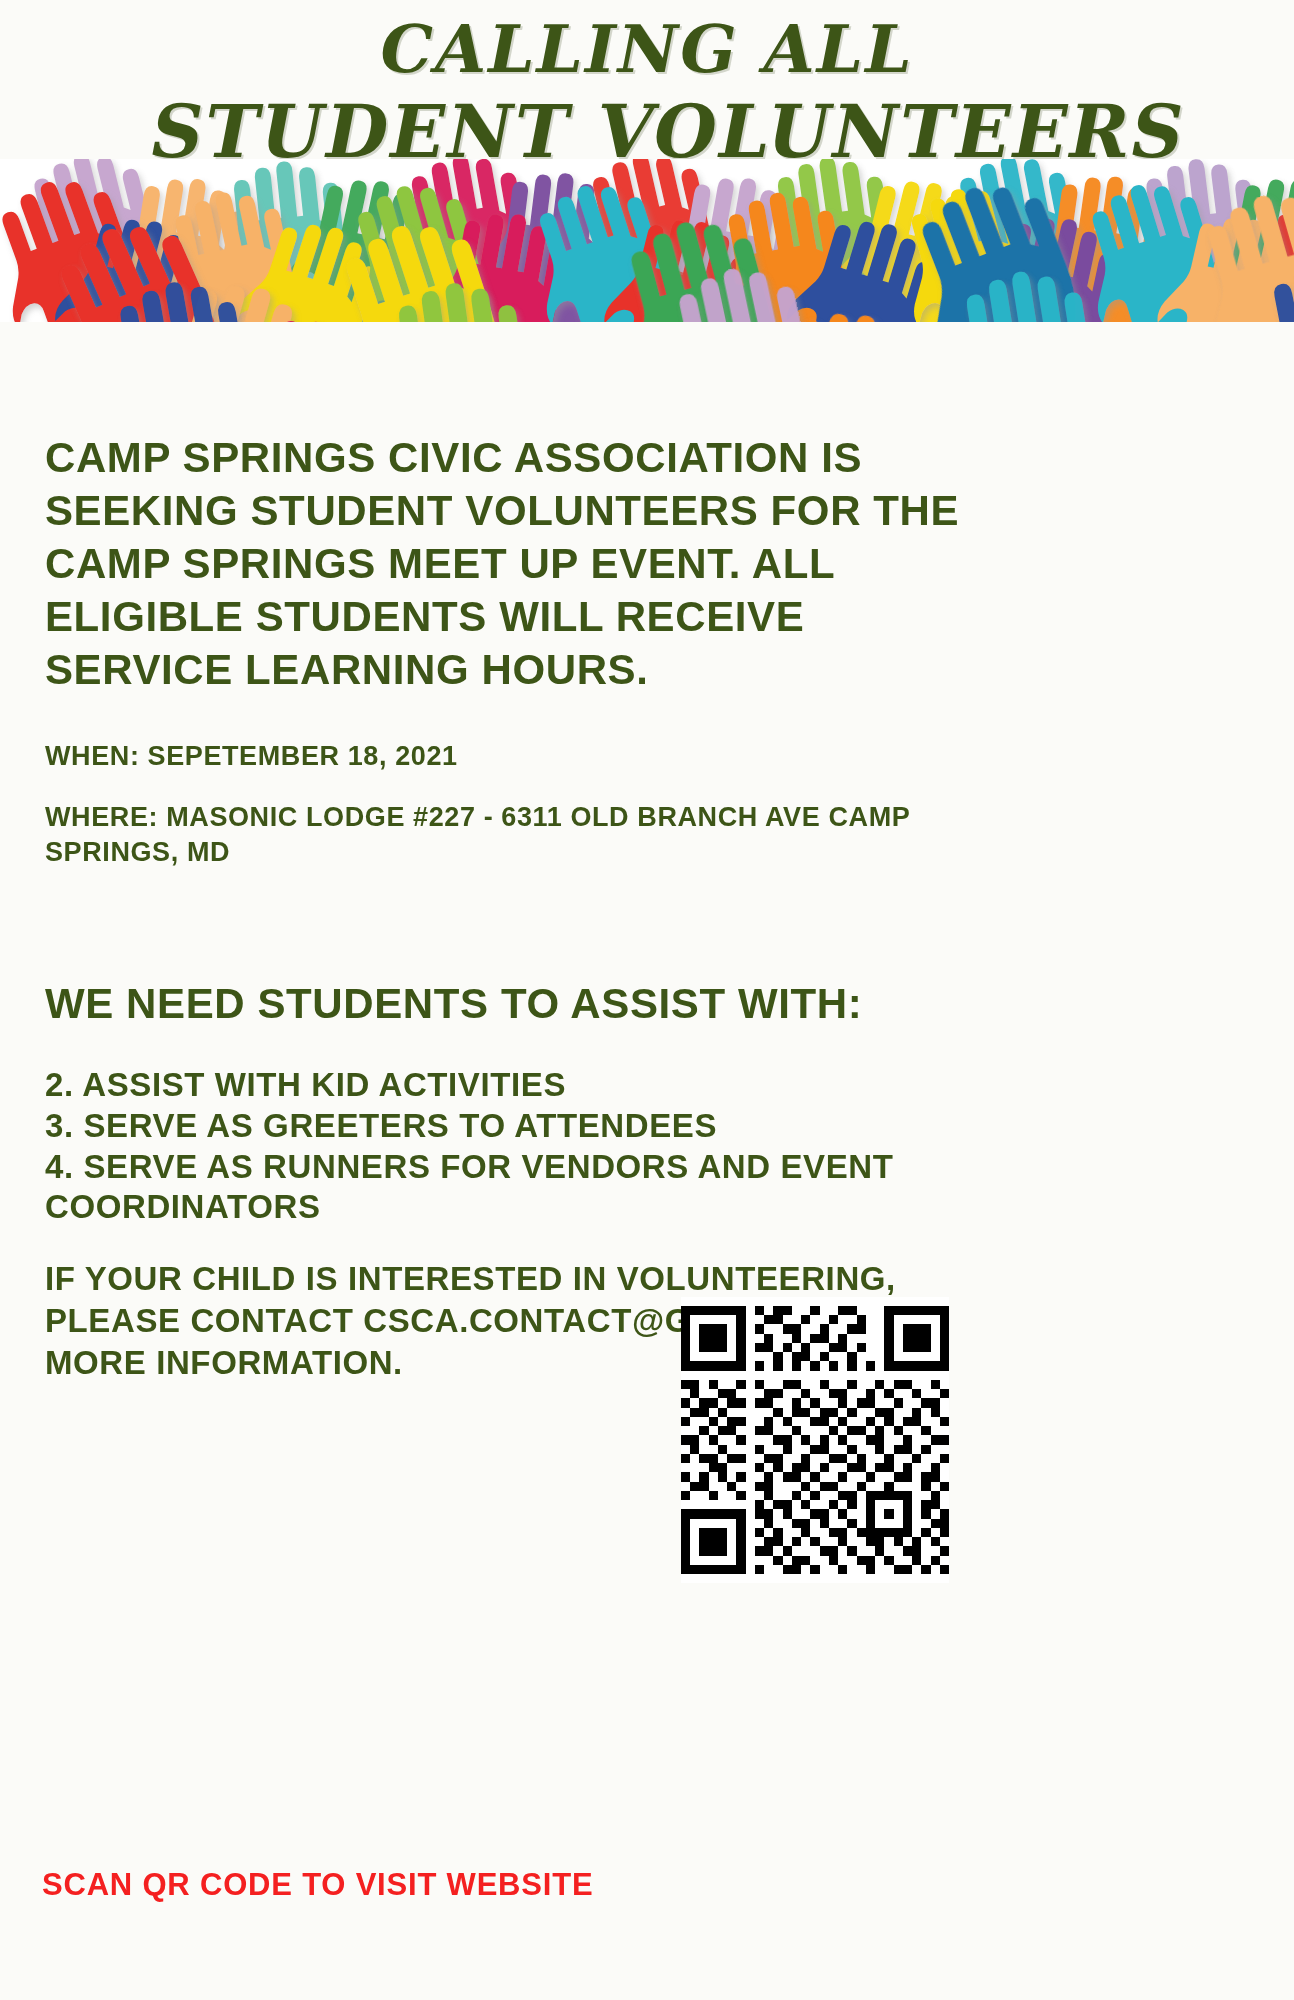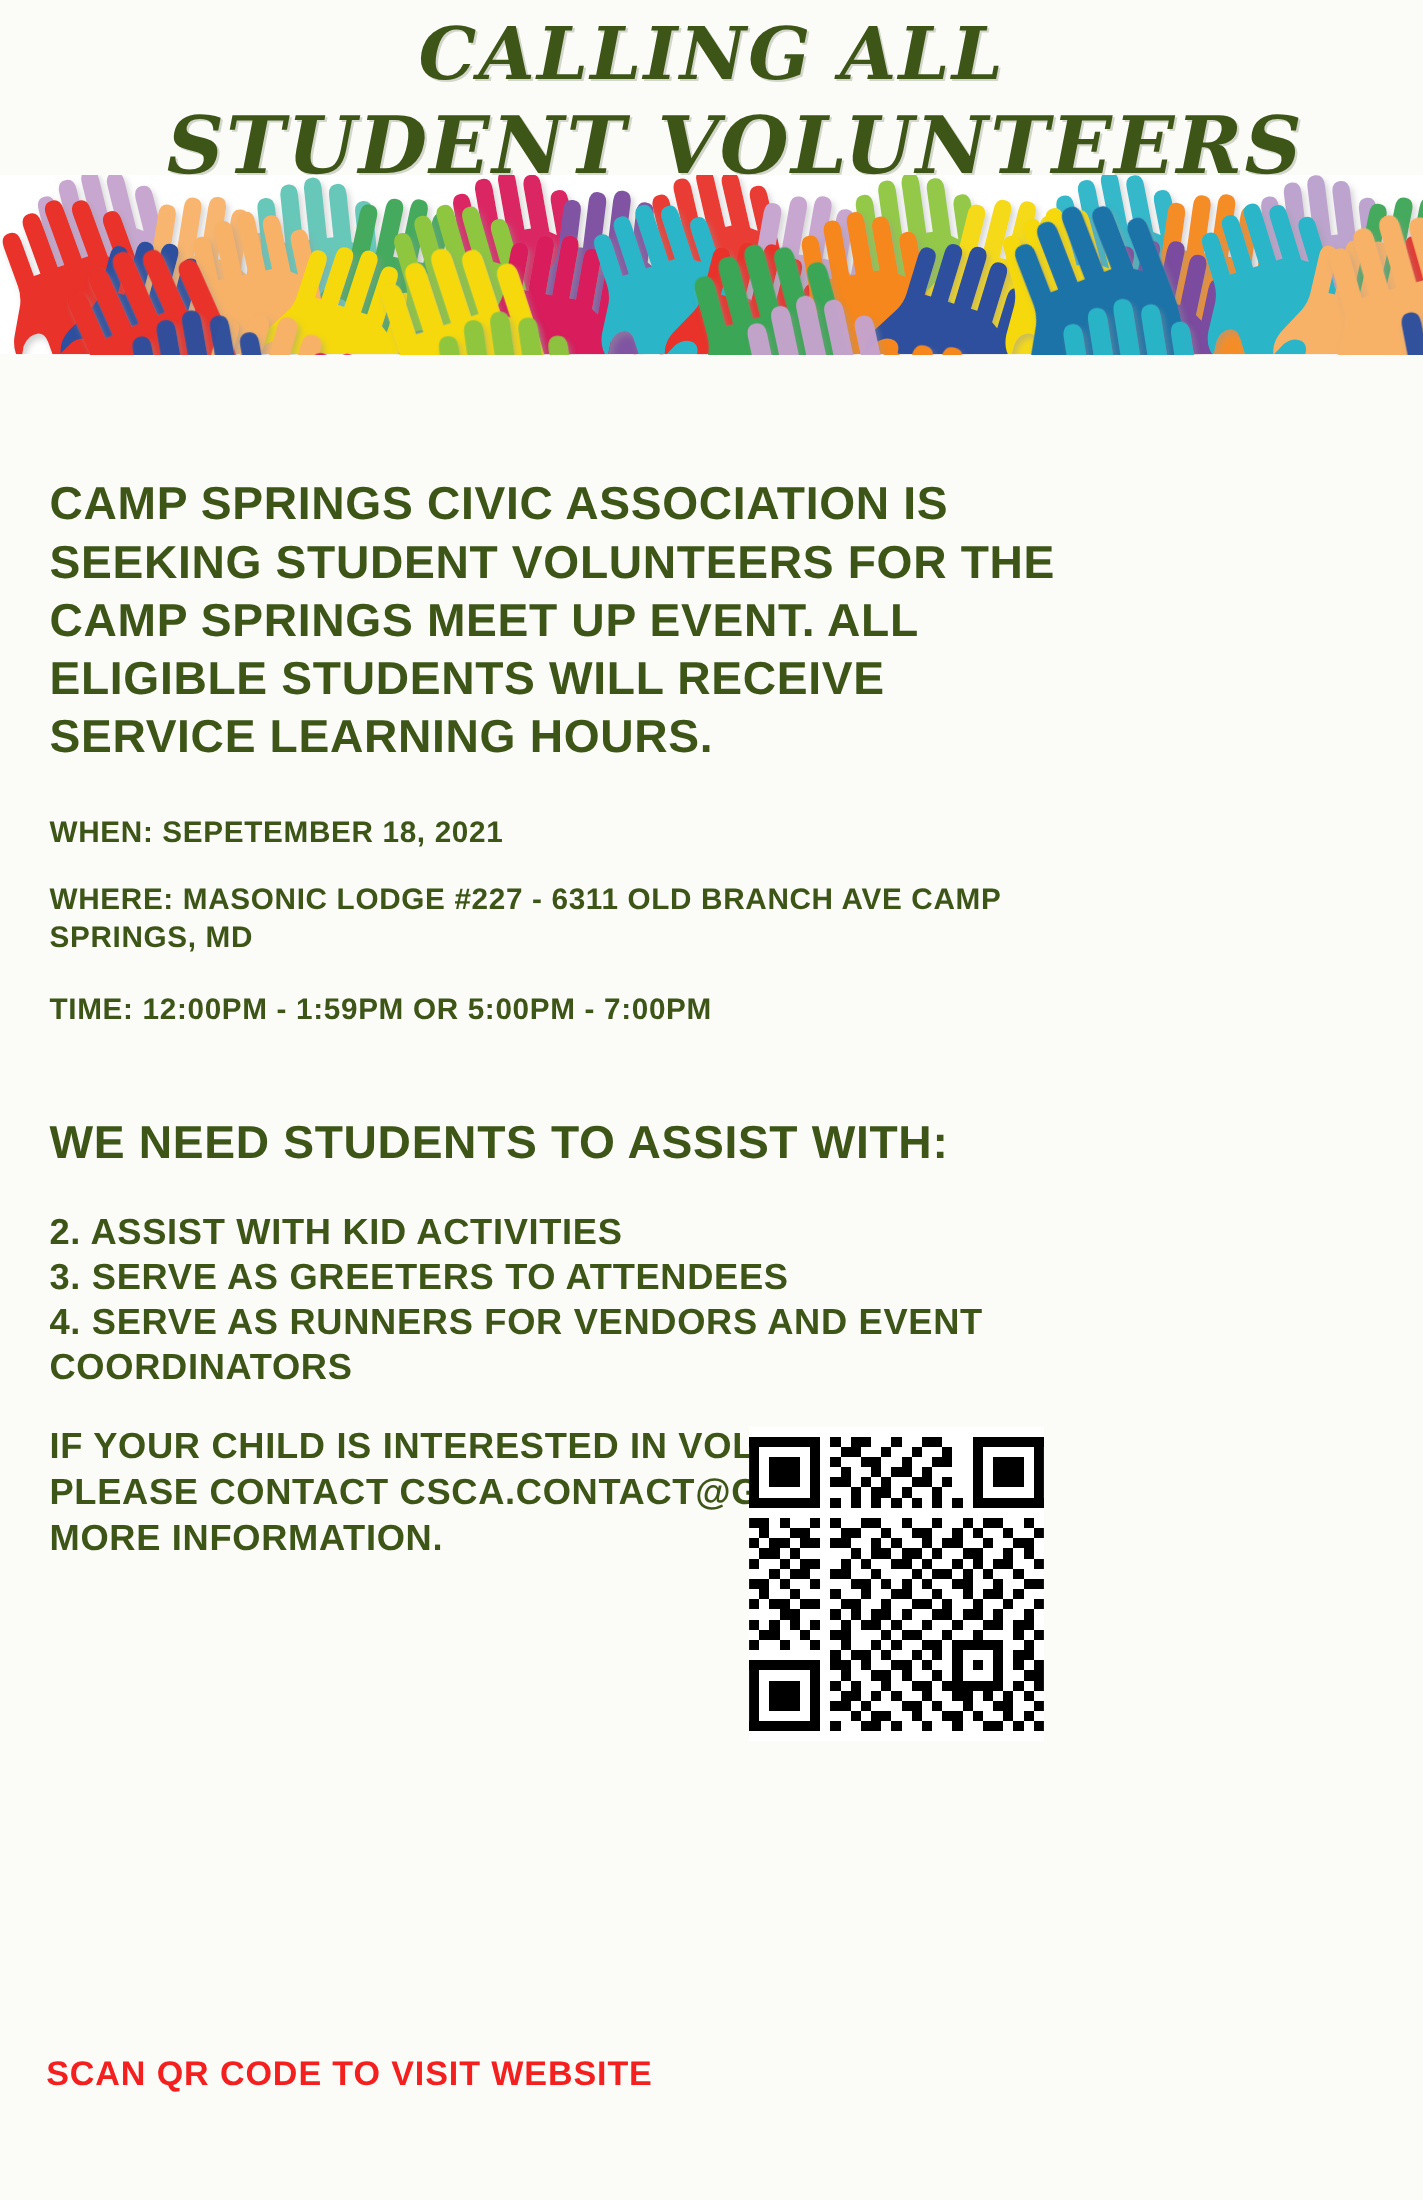--- a/index.html
+++ b/index.html
@@ -223,21 +223,20 @@
 
     <p class="txt para">CAMP SPRINGS CIVIC ASSOCIATION IS SEEKING STUDENT VOLUNTEERS FOR THE CAMP SPRINGS MEET UP EVENT. ALL ELIGIBLE STUDENTS WILL RECEIVE SERVICE LEARNING HOURS.</p>
 
     <div class="gap-a"></div>
     <p class="txt center-line">WHEN: SEPETEMBER 18, 2021</p>
 
     <div class="gap-b"></div>
     <p class="txt center-line">WHERE: MASONIC LODGE #227 - 6311 OLD BRANCH AVE CAMP SPRINGS, MD</p>
 
     <div class="gap-c"></div>
-    <p class="txt center-line">TIME: 12:00PM - 1:59PM OR 5:00PM - 7:00PM</p>
 
     <div class="gap-d"></div>
     <p class="txt para">WE NEED STUDENTS TO ASSIST WITH:</p>
 
     <div class="gap-e"></div>
     <p class="txt list-item">2. ASSIST WITH KID ACTIVITIES</p>
     <p class="txt list-item">3. SERVE AS GREETERS TO ATTENDEES</p>
     <p class="txt list-item">4. SERVE AS RUNNERS FOR VENDORS AND EVENT COORDINATORS</p>
 
     <div class="gap-f"></div>

